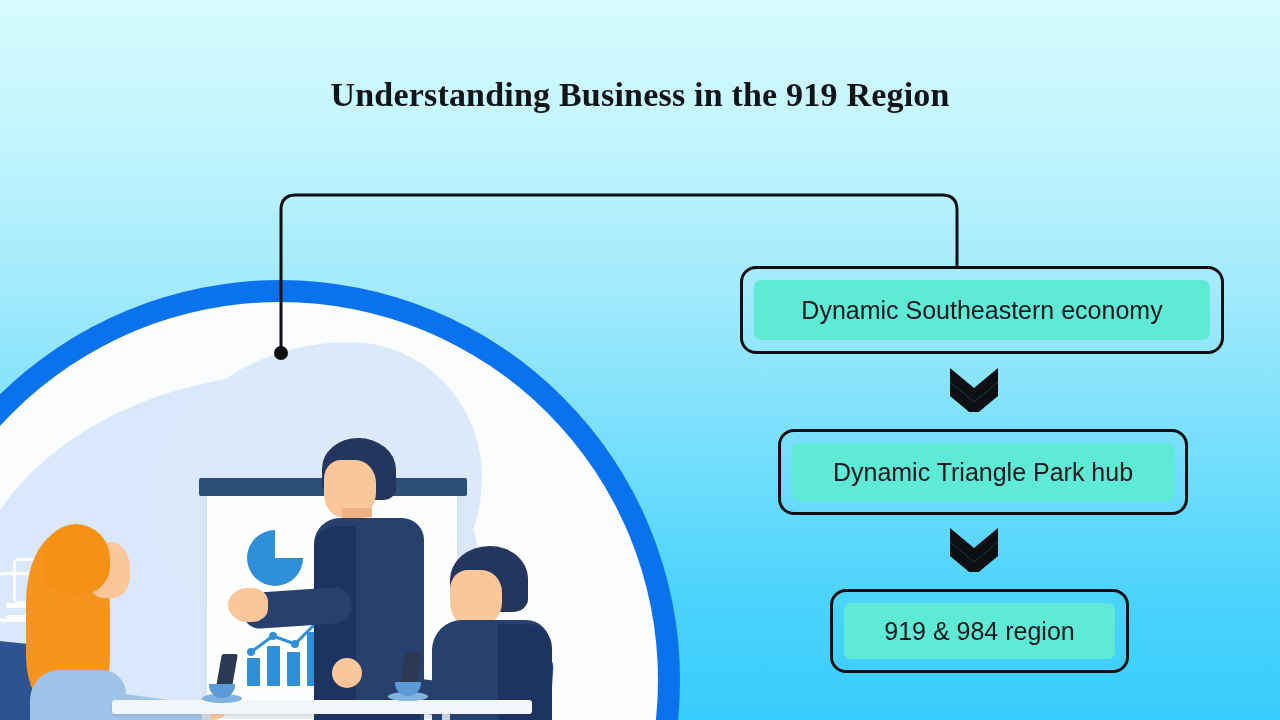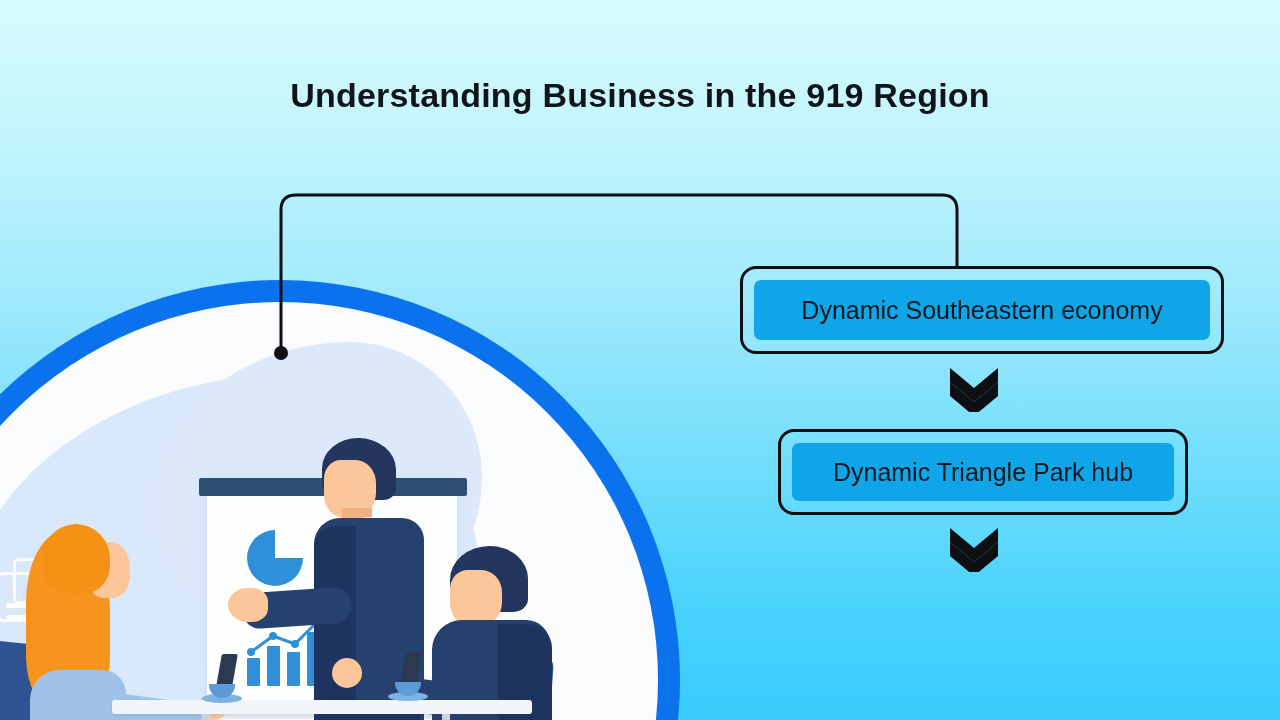--- a/index.html
+++ b/index.html
@@ -8,21 +8,21 @@
     font-family:"Liberation Sans",sans-serif;
     background:linear-gradient(180deg,#d6fbfd 0%,#c4f5fd 18%,#9fe9fc 42%,#6eddfc 66%,#4ad3fc 84%,#38ccfc 100%);
   }
   .stage{position:absolute;inset:0;}
 
   
   .title{
     position:absolute;left:0;right:0;top:76px;text-align:center;
     font-size:34px;font-weight:700;color:#111418;
     letter-spacing:.2px;font-stretch:condensed;
-    font-family:Liberation Sans, sans-serif;
+    font-family:Liberation Serif, serif;
   }
 
   
   .illus{position:absolute;left:-120px;top:280px;width:800px;height:460px;}
   .ring{
     position:absolute;left:0;top:0;width:800px;height:800px;border-radius:50%;
     background:#0b72ee;
   }
   .disc{
     position:absolute;left:22px;top:22px;width:756px;height:756px;border-radius:50%;
@@ -102,21 +102,21 @@
   .m2-chair{position:absolute;left:620px;top:352px;width:26px;height:180px;background:#2f5392;border-radius:14px;transform:rotate(4deg);}
 
   
   .connector{position:absolute;left:0;top:0;width:1280px;height:720px;pointer-events:none;}
 
   
   .fbox{position:absolute;border:3px solid #0d0f12;border-radius:16px;
         display:flex;align-items:center;justify-content:center;
         box-sizing:border-box;padding:11px;}
   .fbox .inner{
-    width:100%;height:100%;background:#0ea5e9;border-radius:7px;
+    width:100%;height:100%;background:#5eead4;border-radius:7px;
     display:flex;align-items:center;justify-content:center;
     font-size:25px;color:#15181c;white-space:nowrap;
   }
   #box1{left:740px;top:266px;width:484px;height:88px;}
   #box2{left:778px;top:429px;width:410px;height:86px;}
   #box3{left:830px;top:589px;width:299px;height:84px;}
 
   .chev{position:absolute;width:56px;height:46px;}
   #chev1{left:946px;top:366px;}
   #chev2{left:946px;top:526px;}
@@ -235,14 +235,17 @@
 
   <div class="fbox" id="box2">
     <div class="inner">Dynamic Triangle Park hub</div>
   </div>
 
   <svg class="chev" id="chev2" viewBox="0 0 56 46">
     <polygon points="4,2 28,22 52,2 52,16 28,36 4,16" fill="#0d0f12"></polygon>
     <polygon points="4,16 28,36 52,16 52,30 28,50 4,30" fill="#0d0f12"></polygon>
   </svg>
 
+  <div class="fbox" id="box3">
+    <div class="inner">919 &amp; 984 region</div>
+  </div>
 
 </div>
 
 </body></html>

